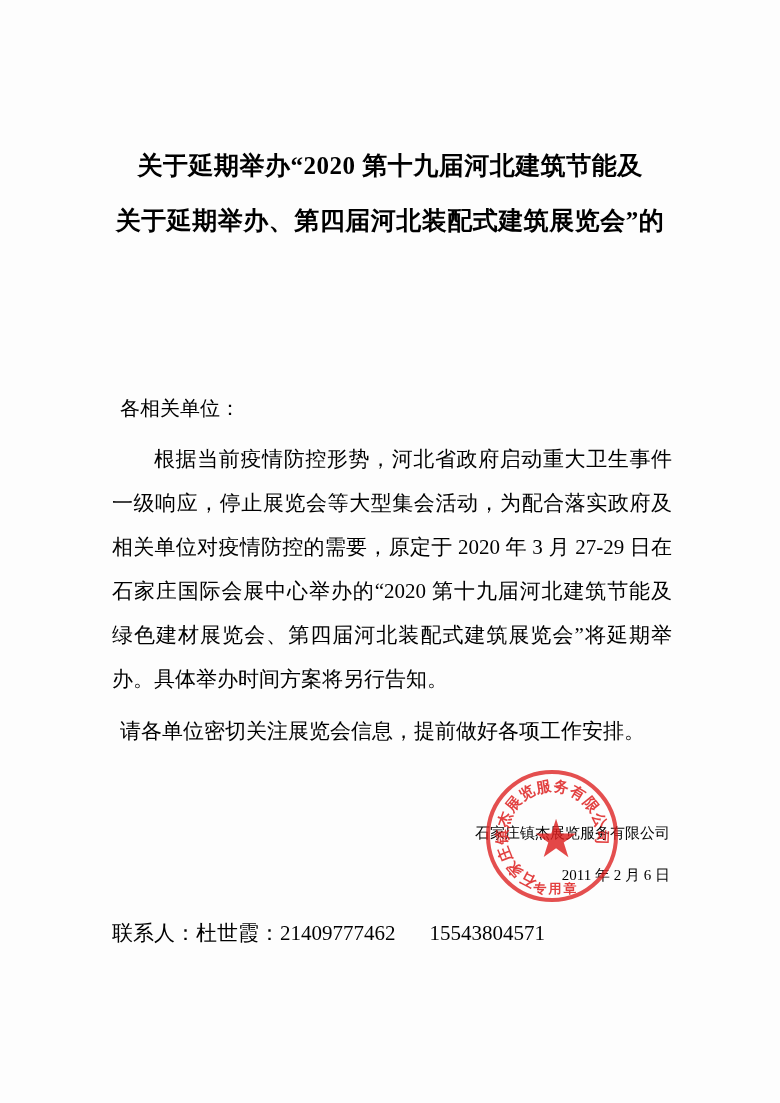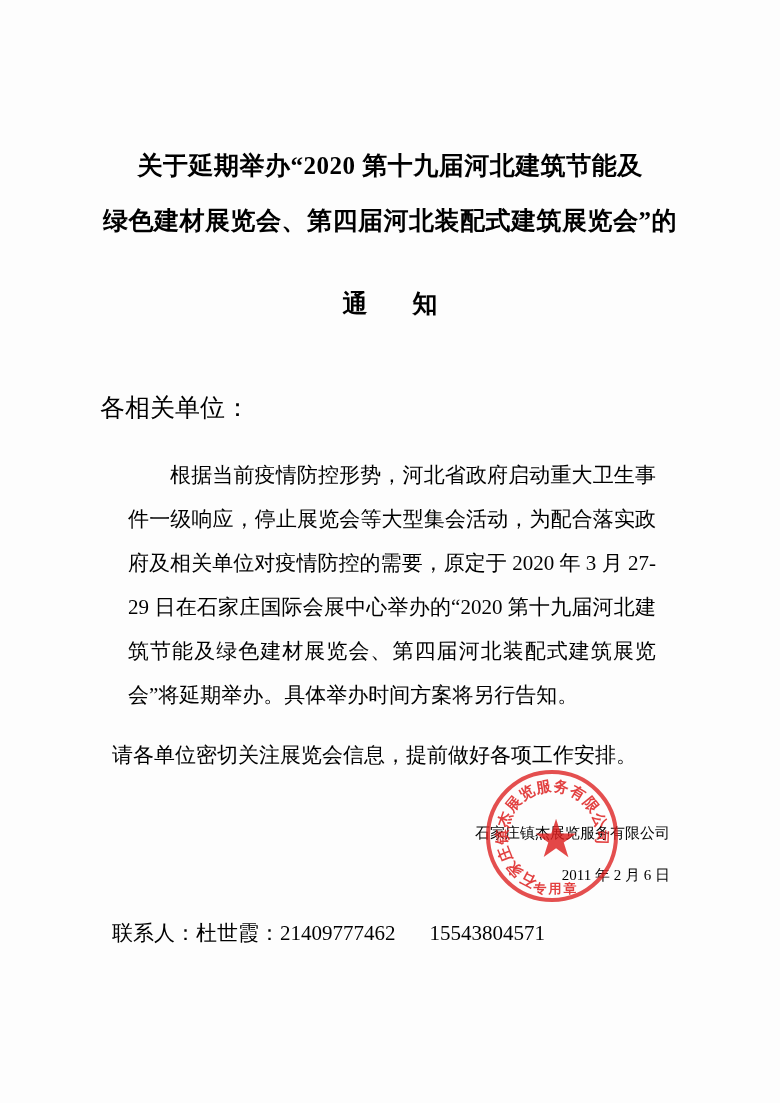--- a/index.html
+++ b/index.html
@@ -49,42 +49,42 @@
     font-weight: bold;
     line-height: 55px;
     margin-top: 28px;
     letter-spacing: 10px;
     padding-left: 10px;
   }
 
   
   .salutation {
     position: absolute;
-    left: 100px;
+    left: 120px;
     top: 393px;
-    font-size: 25px;
+    font-size: 20px;
     line-height: 30px;
   }
   .body-block {
     position: absolute;
     left: 112px;
     top: 437px;
     width: 560px;
     font-size: 21px;
     line-height: 44px;
     text-align: justify;
     text-justify: inter-ideograph;
   }
   .body-para {
     text-indent: 42px;
-    margin: 16px;
+    margin: 0;
   }
   .body-para-2 {
     text-indent: 0;
-    margin: 0;
+    margin: 8px;
   }
 
   
   .sign-block {
     position: absolute;
     left: 330px;
     top: 812px;
     width: 340px;
     text-align: right;
     font-size: 15px;
@@ -171,22 +171,21 @@
   }
 </style>
 </head>
 <body>
 
 <div class="page">
   <div class="doc-inner">
 
     <div class="title-block">
       <div class="title-line">关于延期举办“2020 第十九届河北建筑节能及</div>
-      <div class="title-line">绿色建材展览会、第四届河北装配式建筑展览会”的</div>
-      <div class="title-notice">通　知</div>
+      <div class="title-line">关于延期举办、第四届河北装配式建筑展览会”的</div>
     </div>
 
     <div class="salutation">各相关单位：</div>
 
     <div class="body-block">
       <p class="body-para">根据当前疫情防控形势，河北省政府启动重大卫生事件一级响应，停止展览会等大型集会活动，为配合落实政府及相关单位对疫情防控的需要，原定于 2020 年 3 月 27-29 日在石家庄国际会展中心举办的“2020 第十九届河北建筑节能及绿色建材展览会、第四届河北装配式建筑展览会”将延期举办。具体举办时间方案将另行告知。</p>
       <p class="body-para-2">请各单位密切关注展览会信息，提前做好各项工作安排。</p>
     </div>
 
     <div class="sign-block">

